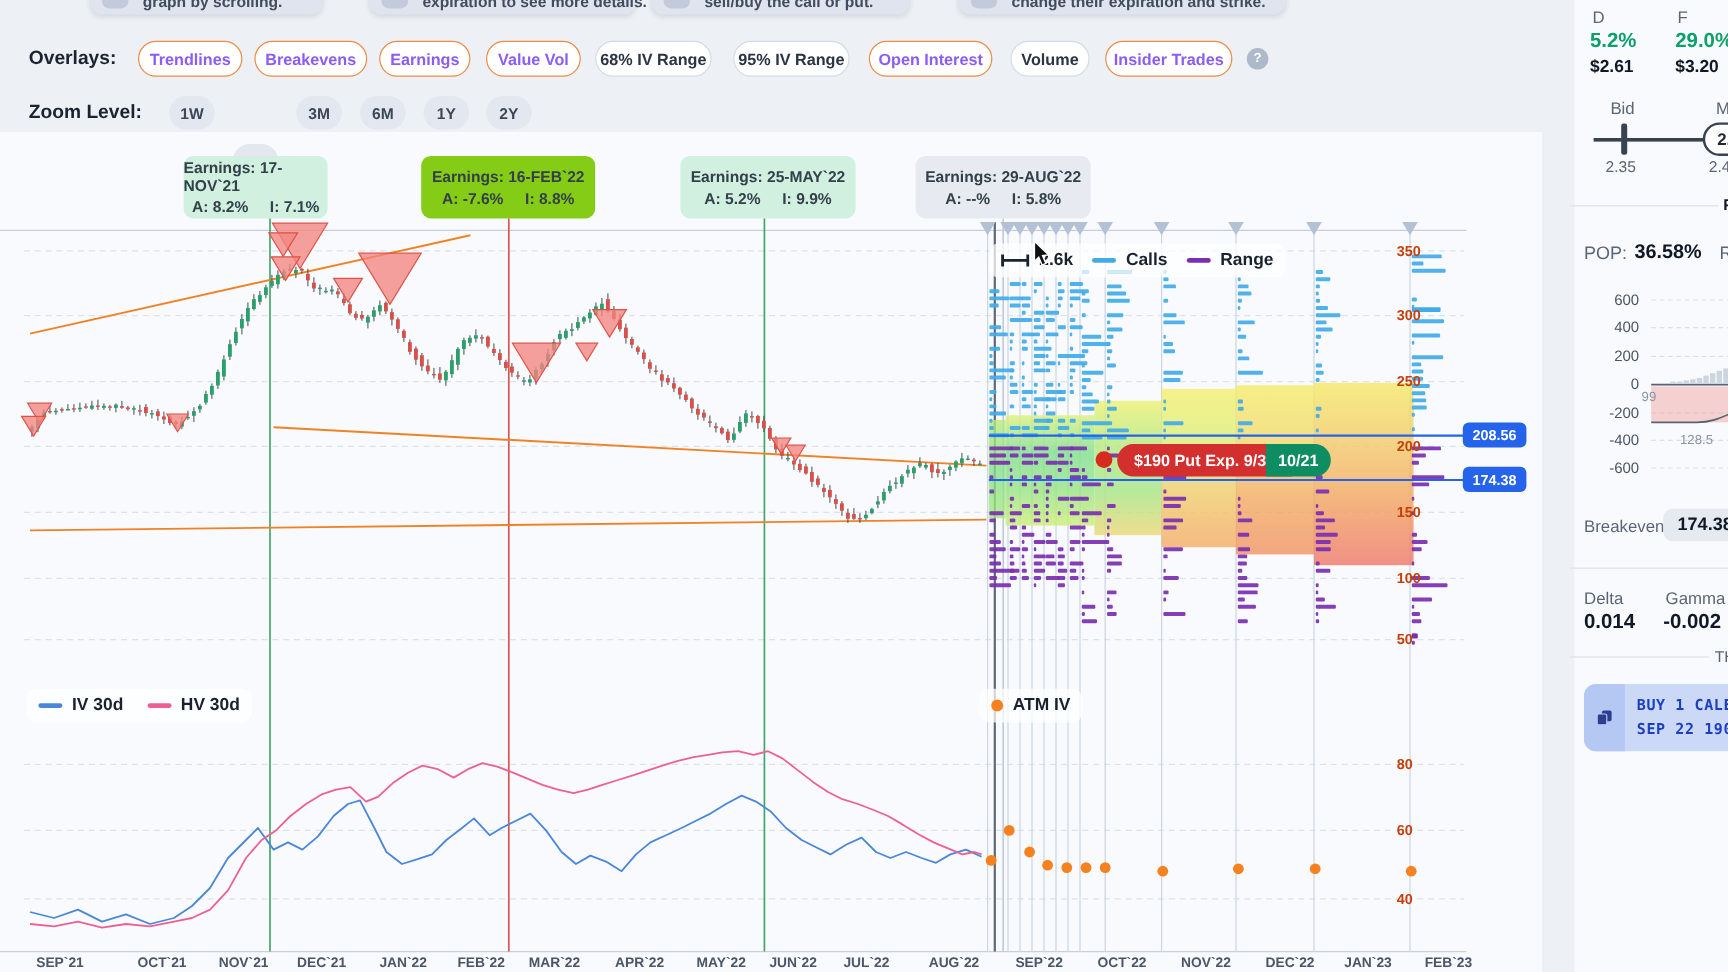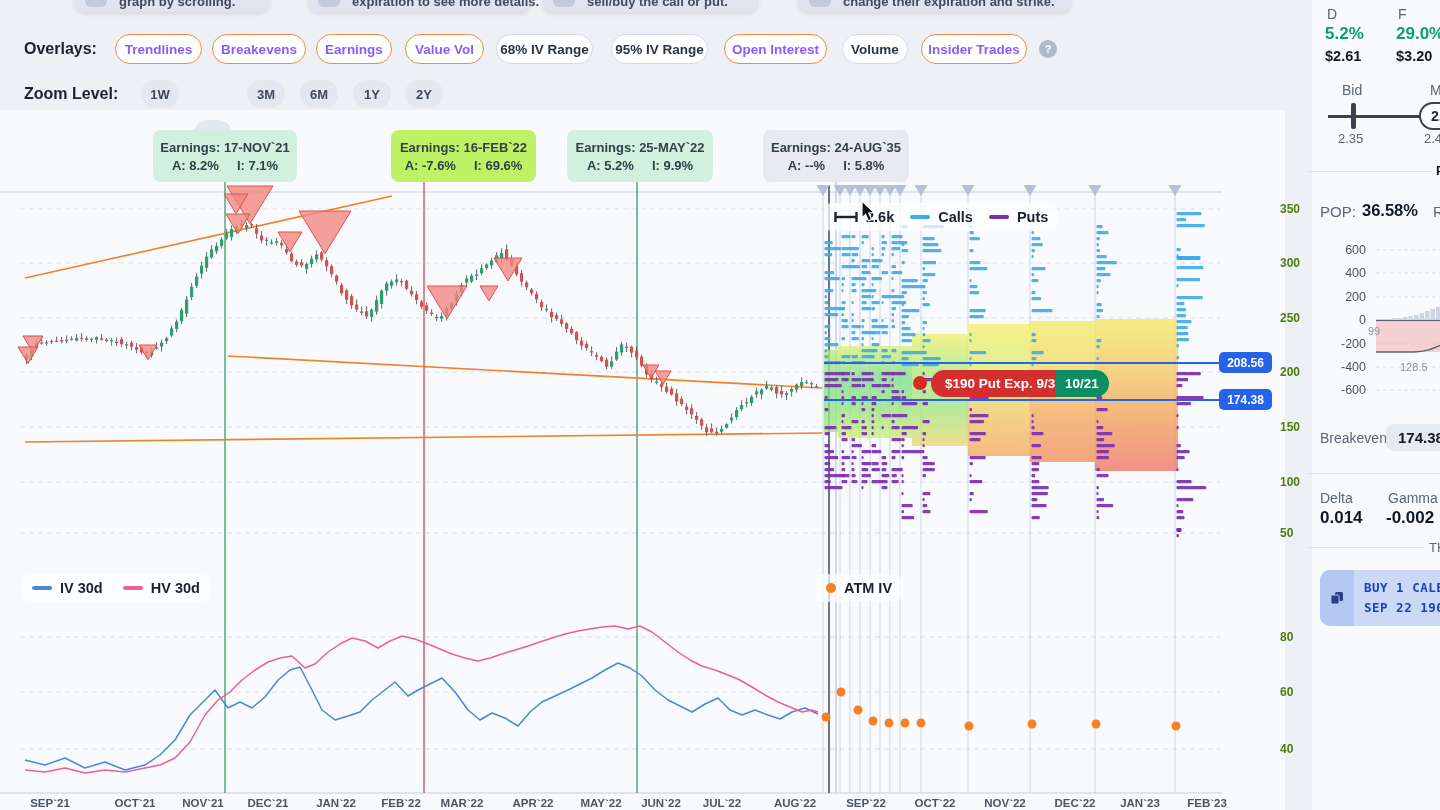--- a/index.html
+++ b/index.html
@@ -22,24 +22,24 @@
   .chip{position:absolute;top:80px;height:28px;width:38px;border-radius:14px;background:#e3e8f0;
         display:flex;align-items:center;justify-content:center;font-size:13px;font-weight:700;color:#3c4758;}
   .helpdot{position:absolute;width:18px;height:18px;border-radius:50%;background:#aeb9c9;color:#fff;
            font-size:11px;font-weight:700;display:flex;align-items:center;justify-content:center;}
   
   .ebox{position:absolute;top:130px;height:52px;border-radius:8px;display:flex;flex-direction:column;
         align-items:center;justify-content:center;gap:3px;font-size:13px;color:#32404a;}
   .ebox .et{font-weight:700;font-size:13px;}
   .ebox .ed{display:flex;gap:18px;font-weight:600;}
   .ebox.pos{background:#d2f0df;}
-  .ebox.neg{background:#bef264;margin-left:40px;}
+  .ebox.neg{background:#84cc16;}
   .ebox.neu{background:#e7ebf1;}
   
-  .ytick{position:absolute;left:1280px;font-size:12px;font-weight:600;color:#4d7c0f;}
+  .ytick{position:absolute;left:1164px;font-size:12px;font-weight:600;color:#c2410c;}
   .mlabel{position:absolute;top:797px;width:64px;text-align:center;font-size:11.5px;font-weight:600;color:#4a5568;}
   
   .lgwrap{position:absolute;display:flex;align-items:center;background:rgba(255,255,255,.72);
           border-radius:8px;padding:0 10px;height:28px;gap:8px;}
   .lgtext{font-size:14.5px;font-weight:700;color:#19212e;white-space:nowrap;}
   .dash{display:inline-block;width:20px;height:3.5px;border-radius:2px;}
   .lgdot{display:inline-block;width:10px;height:10px;border-radius:50%;}
   
   .ppill{position:absolute;left:1219px;width:53px;height:21px;border-radius:5px;background:#2563eb;color:#fff;
          font-size:12px;font-weight:700;display:flex;align-items:center;justify-content:center;}
@@ -107,43 +107,43 @@
 <div id="zoomchips">
     <div class="chip" style="left: 141px;">1W</div>
     <div class="chip" style="left: 194px; margin-top: 40px;">1M</div>
     <div class="chip" style="left: 247px;">3M</div>
     <div class="chip" style="left: 300px;">6M</div>
     <div class="chip" style="left: 353px;">1Y</div>
     <div class="chip" style="left: 405px;">2Y</div>
   </div>
 
 <div id="eboxes">
-    <div class="ebox pos" style="left: 153px; width: 144px;">
+    <div class="ebox pos" style="left: 153px; width: 120px;">
       <div class="et">Earnings: 17-NOV`21</div>
       <div class="ed">
         <div>A: 8.2%</div>
         <div>I: 7.1%</div>
       </div>
     </div>
     <div class="ebox neg" style="left: 351px; width: 145px;">
       <div class="et">Earnings: 16-FEB`22</div>
       <div class="ed">
         <div>A: -7.6%</div>
-        <div>I: 69.6%</div>
+        <div>I: 8.8%</div>
       </div>
     </div>
     <div class="ebox pos" style="left: 567px; width: 146px;">
       <div class="et">Earnings: 25-MAY`22</div>
       <div class="ed">
         <div>A: 5.2%</div>
         <div>I: 9.9%</div>
       </div>
     </div>
     <div class="ebox neu" style="left: 763px; width: 146px;">
-      <div class="et">Earnings: 24-AUG`35</div>
+      <div class="et">Earnings: 29-AUG`22</div>
       <div class="ed">
         <div>A: --%</div>
         <div>I: 5.8%</div>
       </div>
     </div>
   </div>
 
 <svg id="chart" class="abs" style="left:0;top:0;" width="1285" height="810" viewBox="0 0 1285 810">
     <line x1="20" y1="209" x2="1220" y2="209" stroke="#dbe2ec" stroke-dasharray="5 4" stroke-width="1"></line>
     <line x1="20" y1="263" x2="1220" y2="263" stroke="#dbe2ec" stroke-dasharray="5 4" stroke-width="1"></line>
@@ -1040,21 +1040,21 @@
 <div class="lgwrap" style="left:824px;top:203px;">
   <svg width="24" height="12">
     <line x1="1.5" y1="1" x2="1.5" y2="11" stroke="#1b2330" stroke-width="2.4"></line>
     <line x1="22.5" y1="1" x2="22.5" y2="11" stroke="#1b2330" stroke-width="2.4"></line>
     <line x1="1" y1="6" x2="23" y2="6" stroke="#1b2330" stroke-width="2.4"></line>
   </svg>
   <span class="lgtext">2.6k</span>
   <span class="dash" style="background:#41abe8;margin-left:8px;"></span>
   <span class="lgtext">Calls</span>
   <span class="dash" style="background:#7a2fb0;margin-left:8px;"></span>
-  <span class="lgtext">Puts</span>
+  <span class="lgtext">Range</span>
 </div>
 
 <svg class="abs" style="left:861px;top:200px;" width="20" height="22">
   <path d="M1,1 L13,12.5 L7.8,13 L10.6,19.5 L7.4,20.9 L4.6,14.4 L1,18 Z" fill="#111" stroke="#fff" stroke-width="1.2"></path>
 </svg>
 
 <div class="ppill" style="top:352px;">208.56</div>
 <div class="ppill" style="top:389px;">174.38</div>
 
 <div class="ttdot" style="left:913px;top:376px;"></div>

